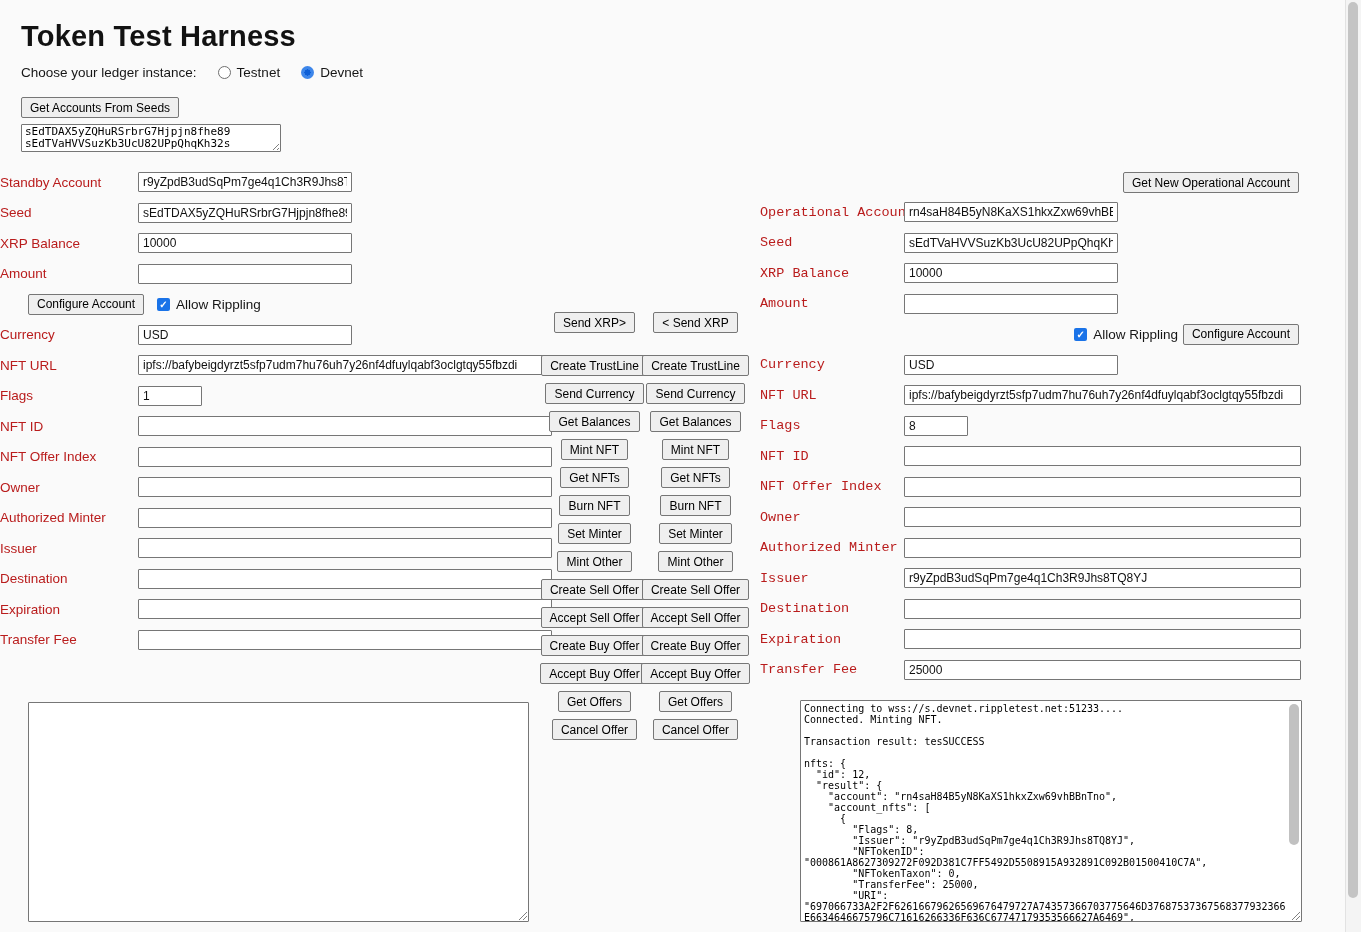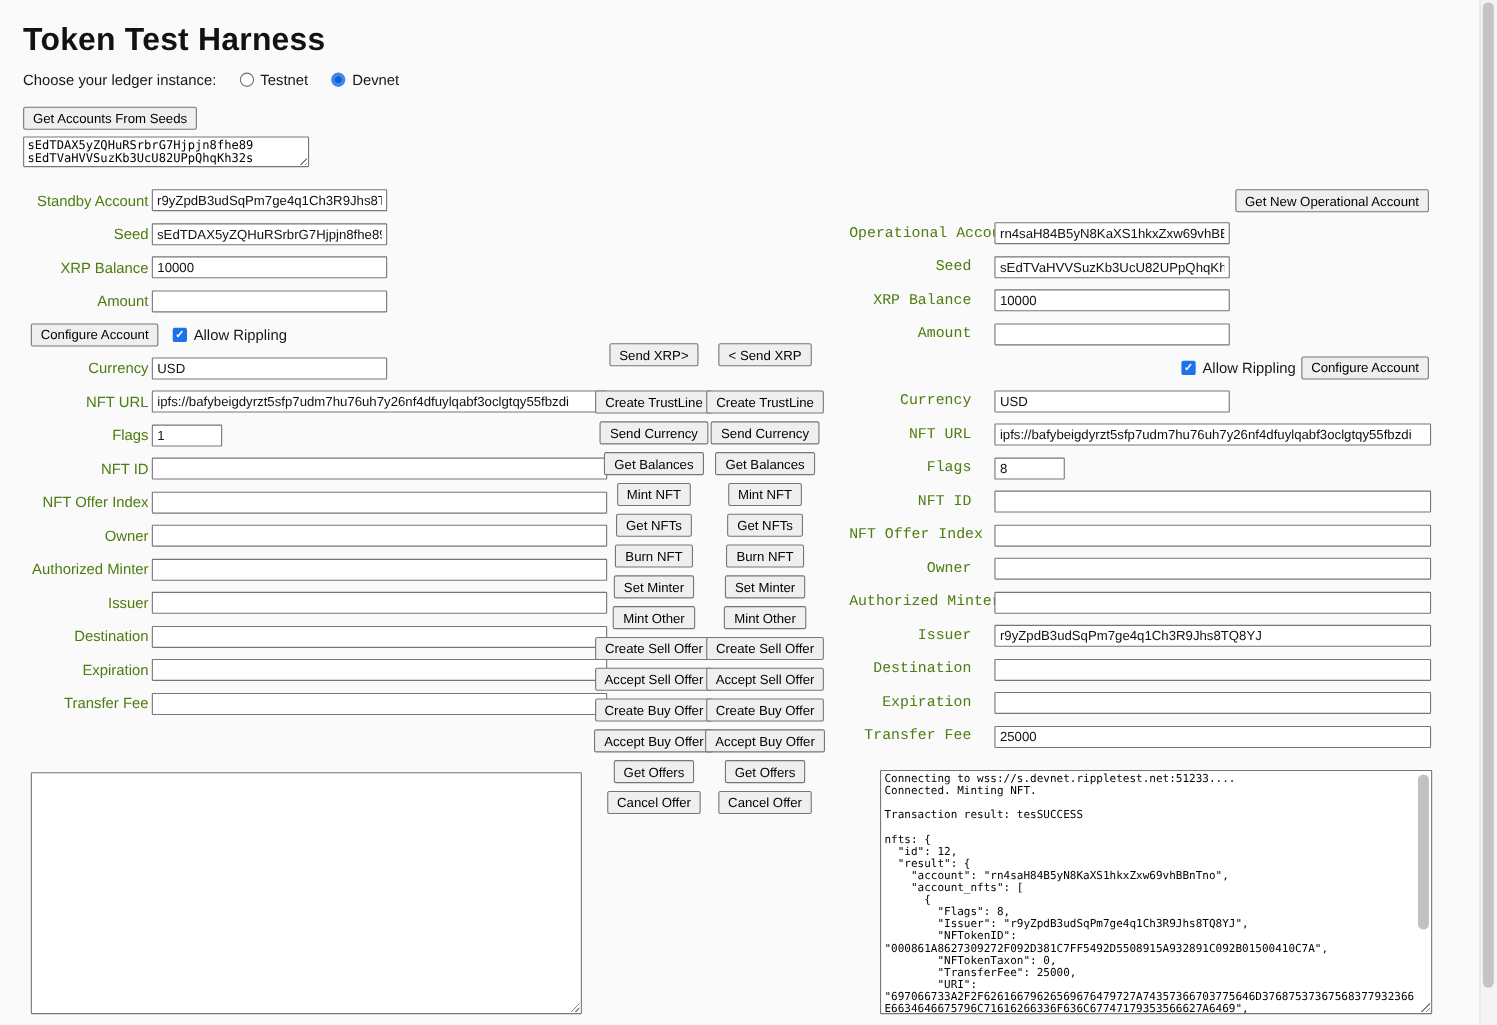--- a/index.html
+++ b/index.html
@@ -38,21 +38,21 @@
     padding:1px 3px; white-space:pre; overflow:hidden;
   }
 
   
   .form { position:absolute; top:172px; }
   .form-left  { left:0; width:556px; }
   .form-right { left:760px; width:541px; }
   .btnrow { height:21px; margin-bottom:9px; display:flex; align-items:center; }
   .btnrow.right { justify-content:flex-end; }
   .frow { display:flex; align-items:center; height:20px; margin-bottom:10.5px; }
-  .flabel { font-size:13.5px; color:#4d7c0f; text-align:right; white-space:nowrap; flex:0 0 auto;padding-left:12px; }
+  .flabel { font-size:13.5px; color:#b91c1c; white-space:nowrap; flex:0 0 auto; }
   .form-left  .flabel { width:135px; margin-right:3px; }
   .form-right .flabel { width:123px; margin-right:21px;font-family:Liberation Mono, monospace; }
   .inp {
     height:20px; border:1px solid #767676; border-radius:1px; background:#fff;
     font-family:inherit; font-size:12px; color:#111; padding:1px 4px; outline:none;
   }
   .w-std  { width:214px; }
   .w-wide { width:414px; }
   .w-flag { width:64px; }
 

